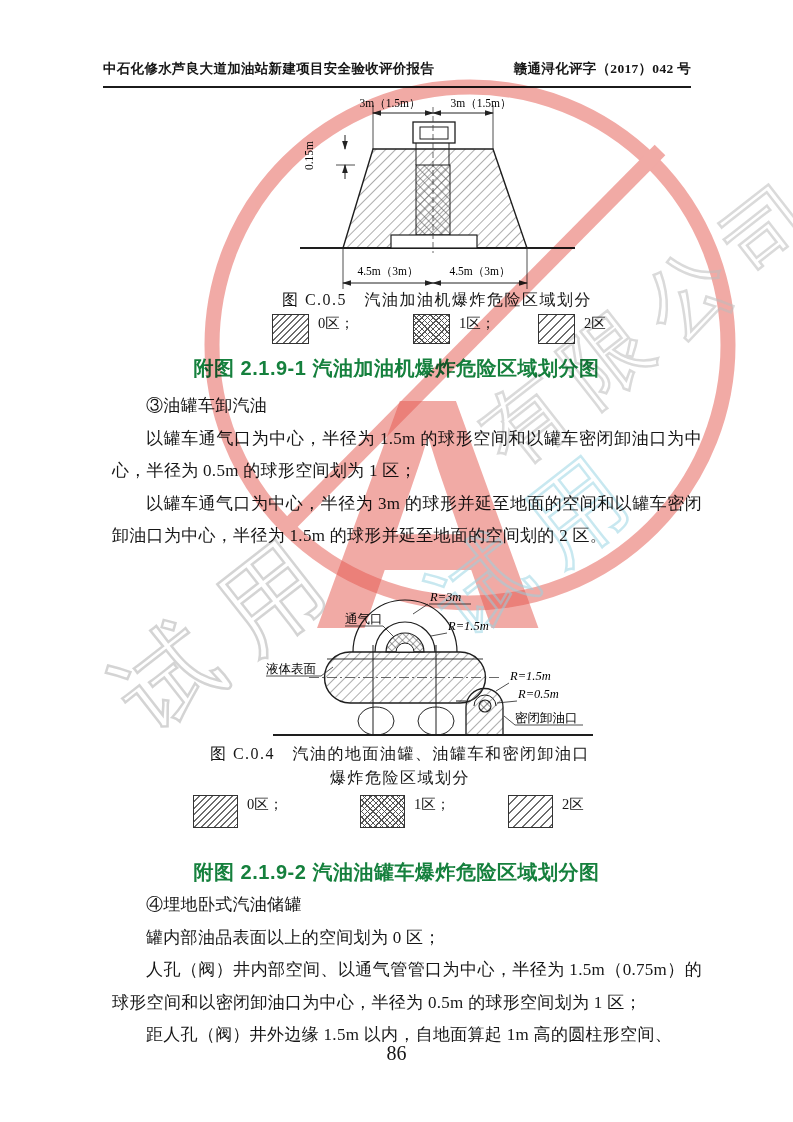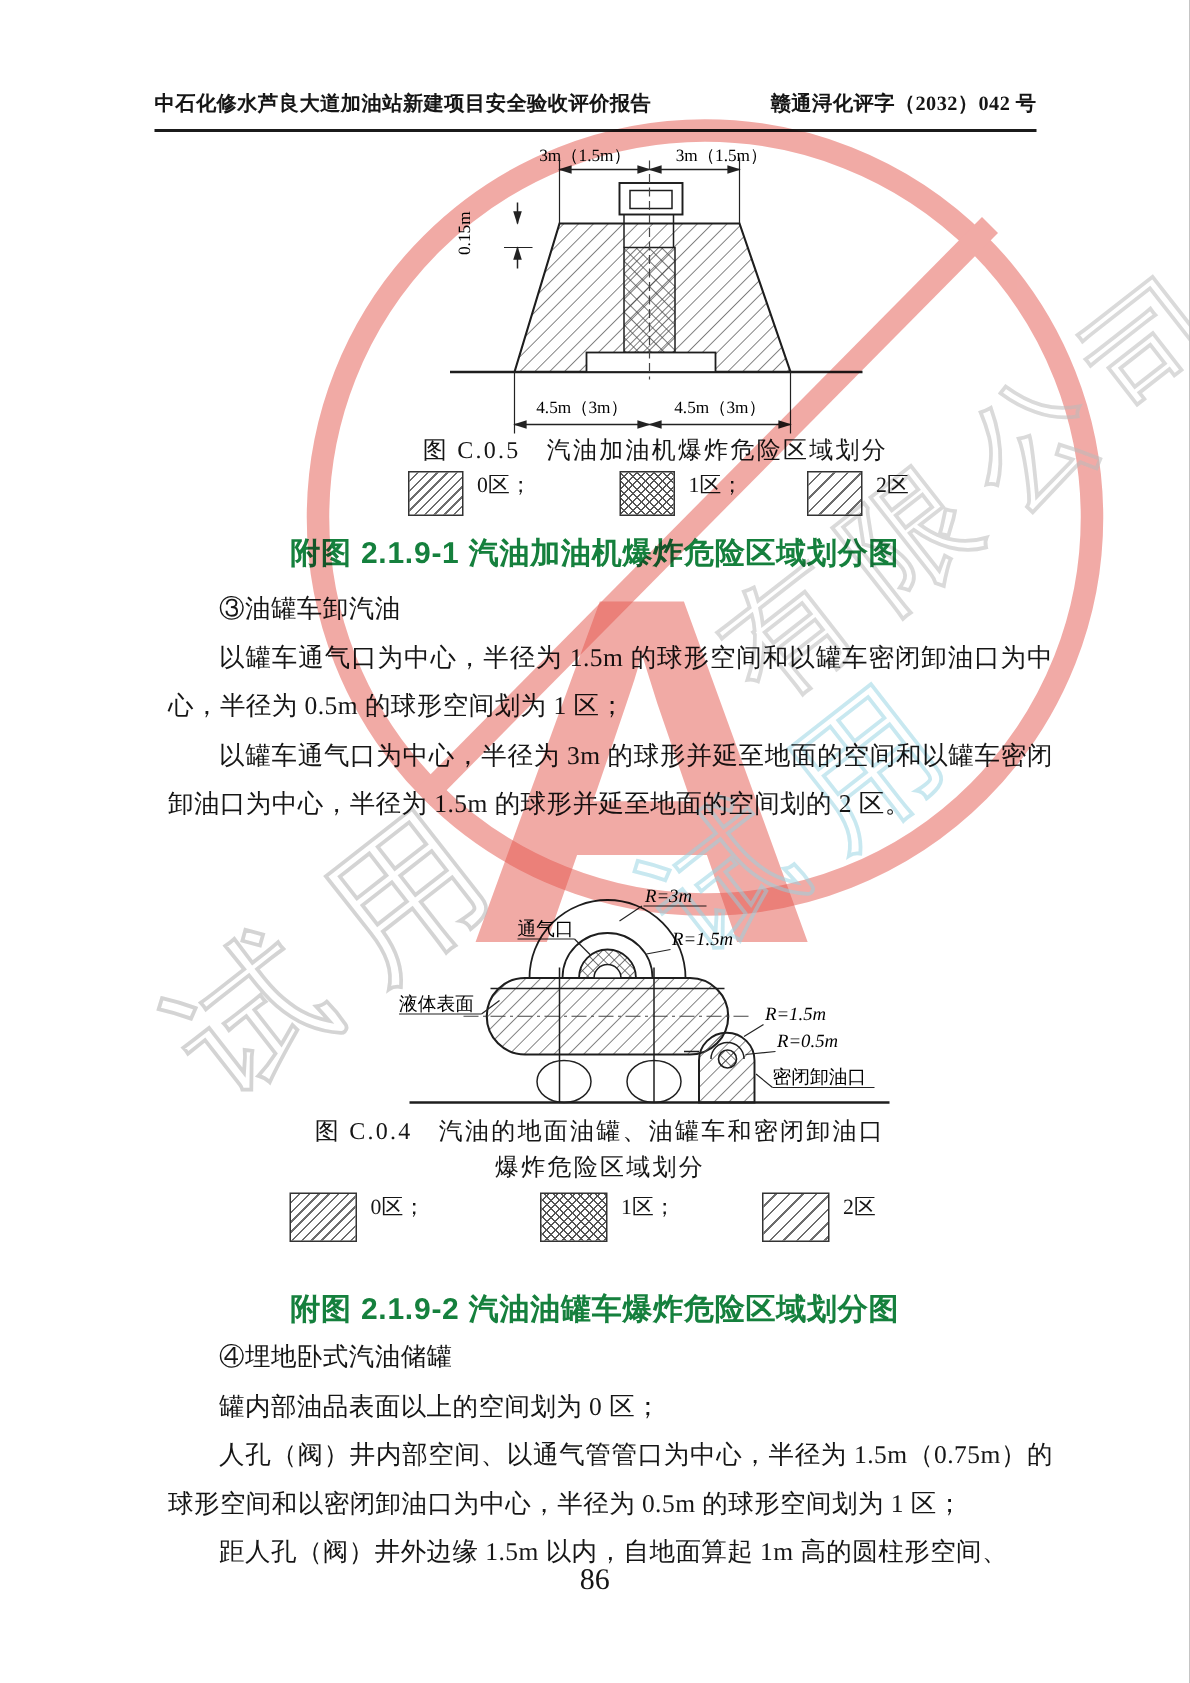--- a/index.html
+++ b/index.html
@@ -50,21 +50,21 @@
   .wm { position:absolute; left:0; top:0; pointer-events:none; mix-blend-mode:multiply; }
   svg text.dim { font-family:"Liberation Serif", serif; }
 </style>
 </head>
 <body>
 
 <div class="page">
 
   <div class="header">
     <span>中石化修水芦良大道加油站新建项目安全验收评价报告</span>
-    <span>赣通浔化评字（2032）042 号</span>
+    <span>赣通浔化评字（2017）042 号</span>
   </div>
 
   <div class="fig1">
     <svg width="290" height="210" viewBox="0 0 290 210">
       <defs>
         <pattern id="hA" patternUnits="userSpaceOnUse" width="7" height="7" patternTransform="rotate(45)">
           <line x1="0" y1="0" x2="0" y2="7" stroke="#5c5c5c" stroke-width="1"></line>
         </pattern>
         <pattern id="cA" patternUnits="userSpaceOnUse" width="6" height="6" patternTransform="rotate(45)">
           <path d="M0 0H6M0 0V6" stroke="#4a4a4a" stroke-width="1" fill="none"></path>

